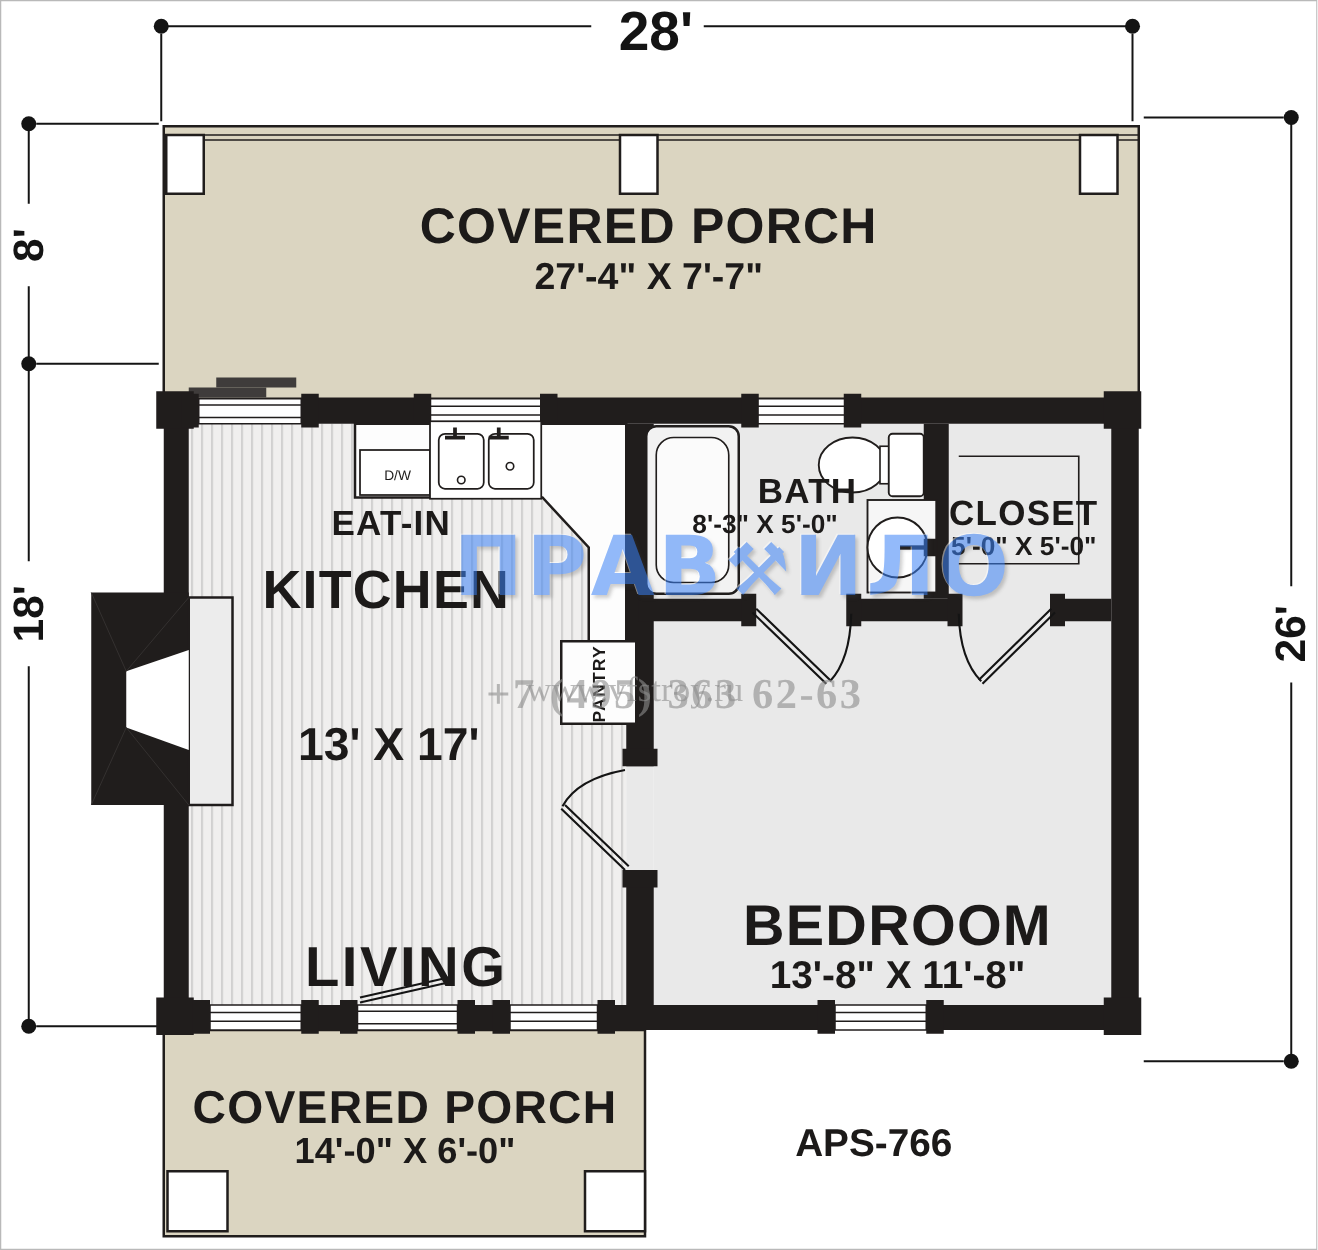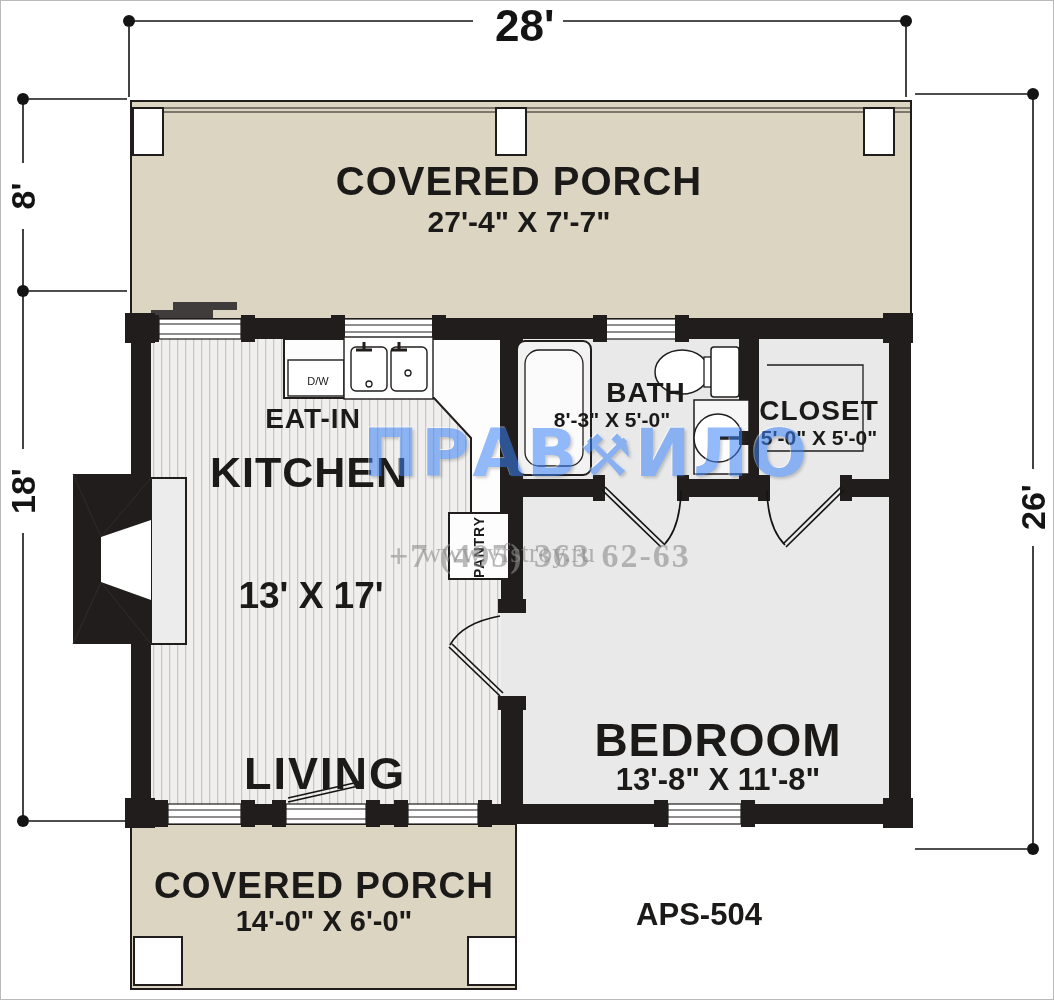--- a/index.html
+++ b/index.html
@@ -233,21 +233,21 @@
   <div class="lbl" style="left:818px;top:426px;font-size:21px;">5'-0" X 5'-0"</div>
 
   <div class="lbl" style="left:324px;top:726px;font-size:45px;letter-spacing:2px;margin-top:24px;">LIVING</div>
 
   <div class="lbl" style="left:717px;top:716px;font-size:46px;letter-spacing:1px;text-align:right;">BEDROOM</div>
   <div class="lbl" style="left:717px;top:763px;font-size:31px;">13'-8" X 11'-8"</div>
 
   <div class="lbl" style="left:323px;top:866px;font-size:37px;letter-spacing:1px;">COVERED PORCH</div>
   <div class="lbl" style="left:323px;top:906px;font-size:29px;">14'-0" X 6'-0"</div>
 
-  <div class="lbl" style="left:698px;top:898px;font-size:31px;">APS-504</div>
+  <div class="lbl" style="left:698px;top:898px;font-size:31px;">APS-766</div>
 
   <div class="lbl" style="left:317px;top:375px;font-size:11px;font-weight:normal;">D/W</div>
   <div class="lbl rot" style="left:478px;top:546px;font-size:14px;letter-spacing:1px;">PANTRY</div>
 
   <div class="dimlbl" style="left:488px;top:3px;font-size:44px;">28'</div>
   <div class="dimlbl rot" style="left:22px;top:195px;font-size:34px;">8'</div>
   <div class="dimlbl rot" style="left:22px;top:490px;font-size:34px;">18'</div>
   <div class="dimlbl rot" style="left:1032px;top:506px;font-size:34px;">26'</div>
 
   <div class="wm" id="wm-logo">

